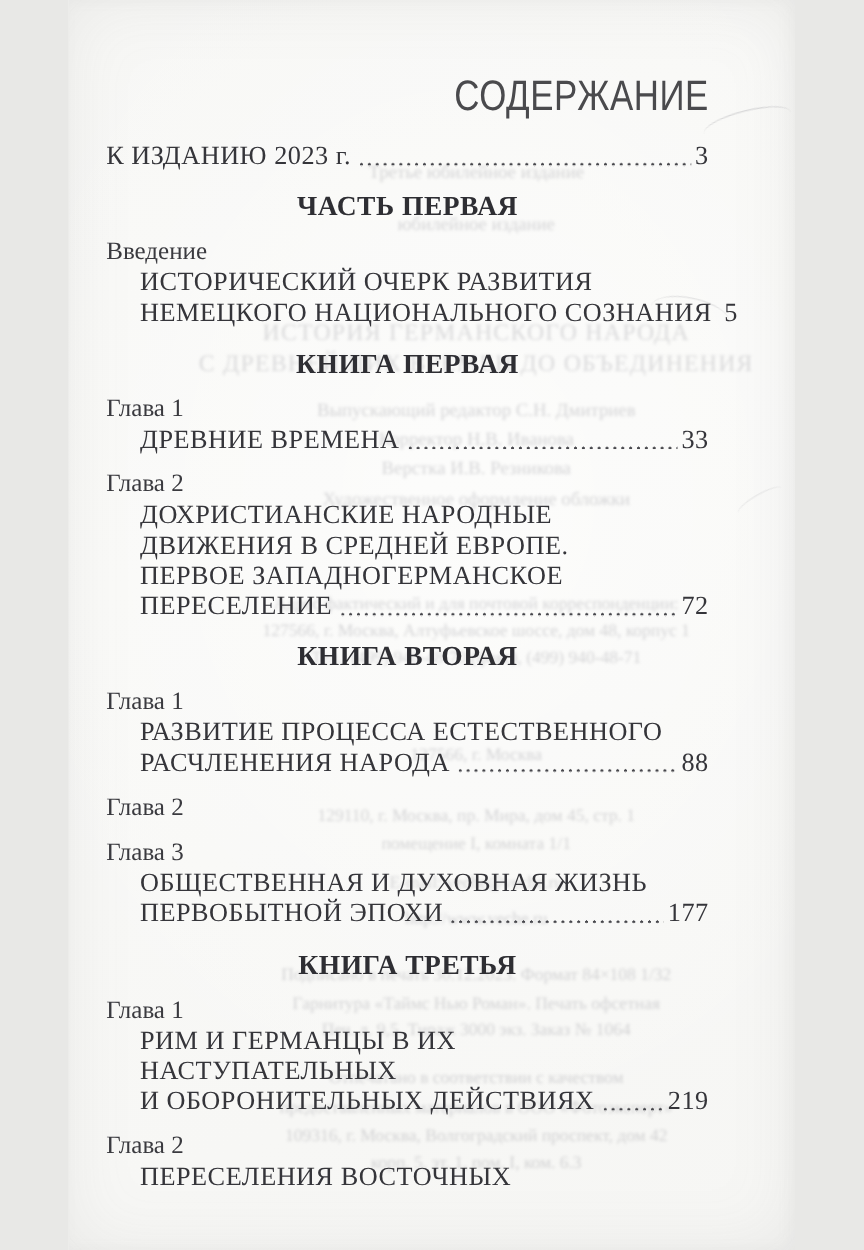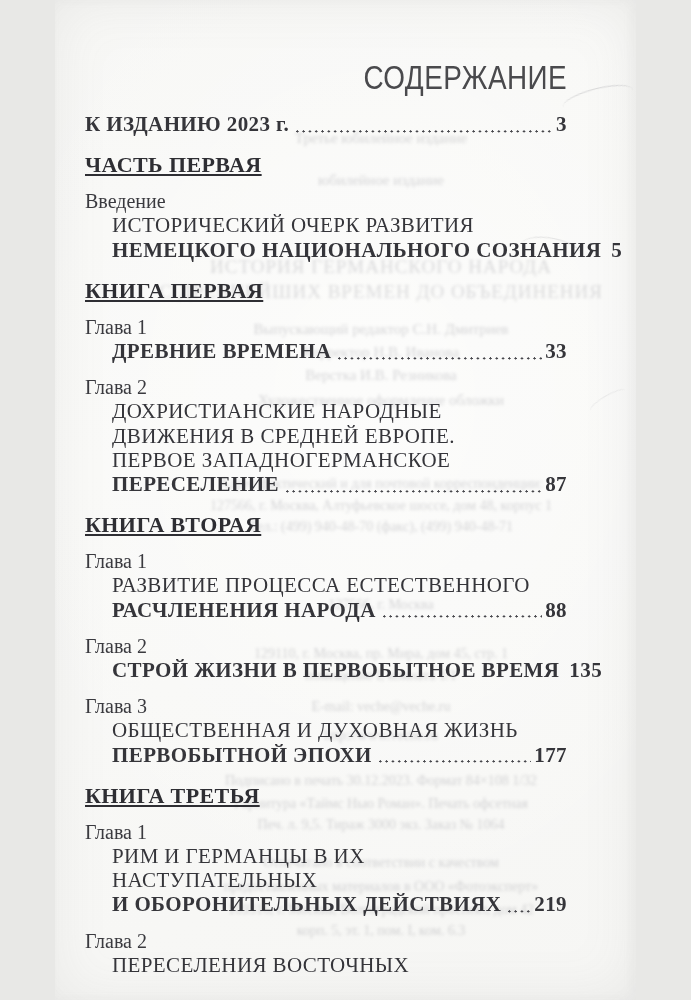--- a/index.html
+++ b/index.html
@@ -40,33 +40,32 @@
     font-family:"Liberation Sans","DejaVu Sans",sans-serif;
     font-size:34px;line-height:30px;
     color:#4a4a4d;
     transform:scale(.82,1.0);
     transform-origin:100% 50%;
     letter-spacing:.5px;
     margin:0 0 20px 0;
     white-space:nowrap;
   }
   .toc-part{
-    text-align:left;
+    text-align:center;
     font-weight:bold;
     font-size:22px;line-height:24px;
     color:#2e2e33;
     letter-spacing:.4px;
     margin:17px 0 7px 0;
-    text-decoration:underline;
   }
   .toc-entry{margin-top:6px;font-size:21px;line-height:24.2px;}
   .toc-entry .kicker{font-size:20px;color:#3a3a3f;margin-top:12px;}
   .t-line,.t-last{padding-left:27px;letter-spacing:.4px;}
   .noindent .t-last{padding-left:0;}
-  .t-last{display:flex;align-items:center;font-weight:bold;}
+  .t-last{display:flex;align-items:center;}
   .t-text{white-space:nowrap;}
   .leader{
     flex:1 1 auto;
     align-self:flex-end;
     height:3.4px;
     margin:0 3px 3px 7px;
     background-image:radial-gradient(circle at 1.3px 1.6px, #47474c 1.15px, rgba(0,0,0,0) 1.35px);
     background-size:6.3px 3.4px;
     background-repeat:repeat-x;
   }
@@ -136,40 +135,35 @@
           </div>
         </div>
         <div class="toc-entry">
           <div class="kicker">Глава 2</div>
           <div class="t-line">ДОХРИСТИАНСКИЕ НАРОДНЫЕ</div>
           <div class="t-line">ДВИЖЕНИЯ В СРЕДНЕЙ ЕВРОПЕ.</div>
           <div class="t-line">ПЕРВОЕ ЗАПАДНОГЕРМАНСКОЕ</div>
           <div class="t-last">
             <span class="t-text">ПЕРЕСЕЛЕНИЕ</span>
             <span class="leader"></span>
-            <span class="pagenum">87</span>
+            <span class="pagenum">72</span>
           </div>
         </div>
         <div class="toc-part">КНИГА ВТОРАЯ</div>
         <div class="toc-entry">
           <div class="kicker">Глава 1</div>
           <div class="t-line">РАЗВИТИЕ ПРОЦЕССА ЕСТЕСТВЕННОГО</div>
           <div class="t-last">
             <span class="t-text">РАСЧЛЕНЕНИЯ НАРОДА</span>
             <span class="leader"></span>
             <span class="pagenum">88</span>
           </div>
         </div>
         <div class="toc-entry">
           <div class="kicker">Глава 2</div>
-          <div class="t-last">
-            <span class="t-text">СТРОЙ ЖИЗНИ В ПЕРВОБЫТНОЕ ВРЕМЯ</span>
-            <span class="leader"></span>
-            <span class="pagenum">135</span>
-          </div>
         </div>
         <div class="toc-entry">
           <div class="kicker">Глава 3</div>
           <div class="t-line">ОБЩЕСТВЕННАЯ И ДУХОВНАЯ ЖИЗНЬ</div>
           <div class="t-last">
             <span class="t-text">ПЕРВОБЫТНОЙ ЭПОХИ</span>
             <span class="leader"></span>
             <span class="pagenum">177</span>
           </div>
         </div>

